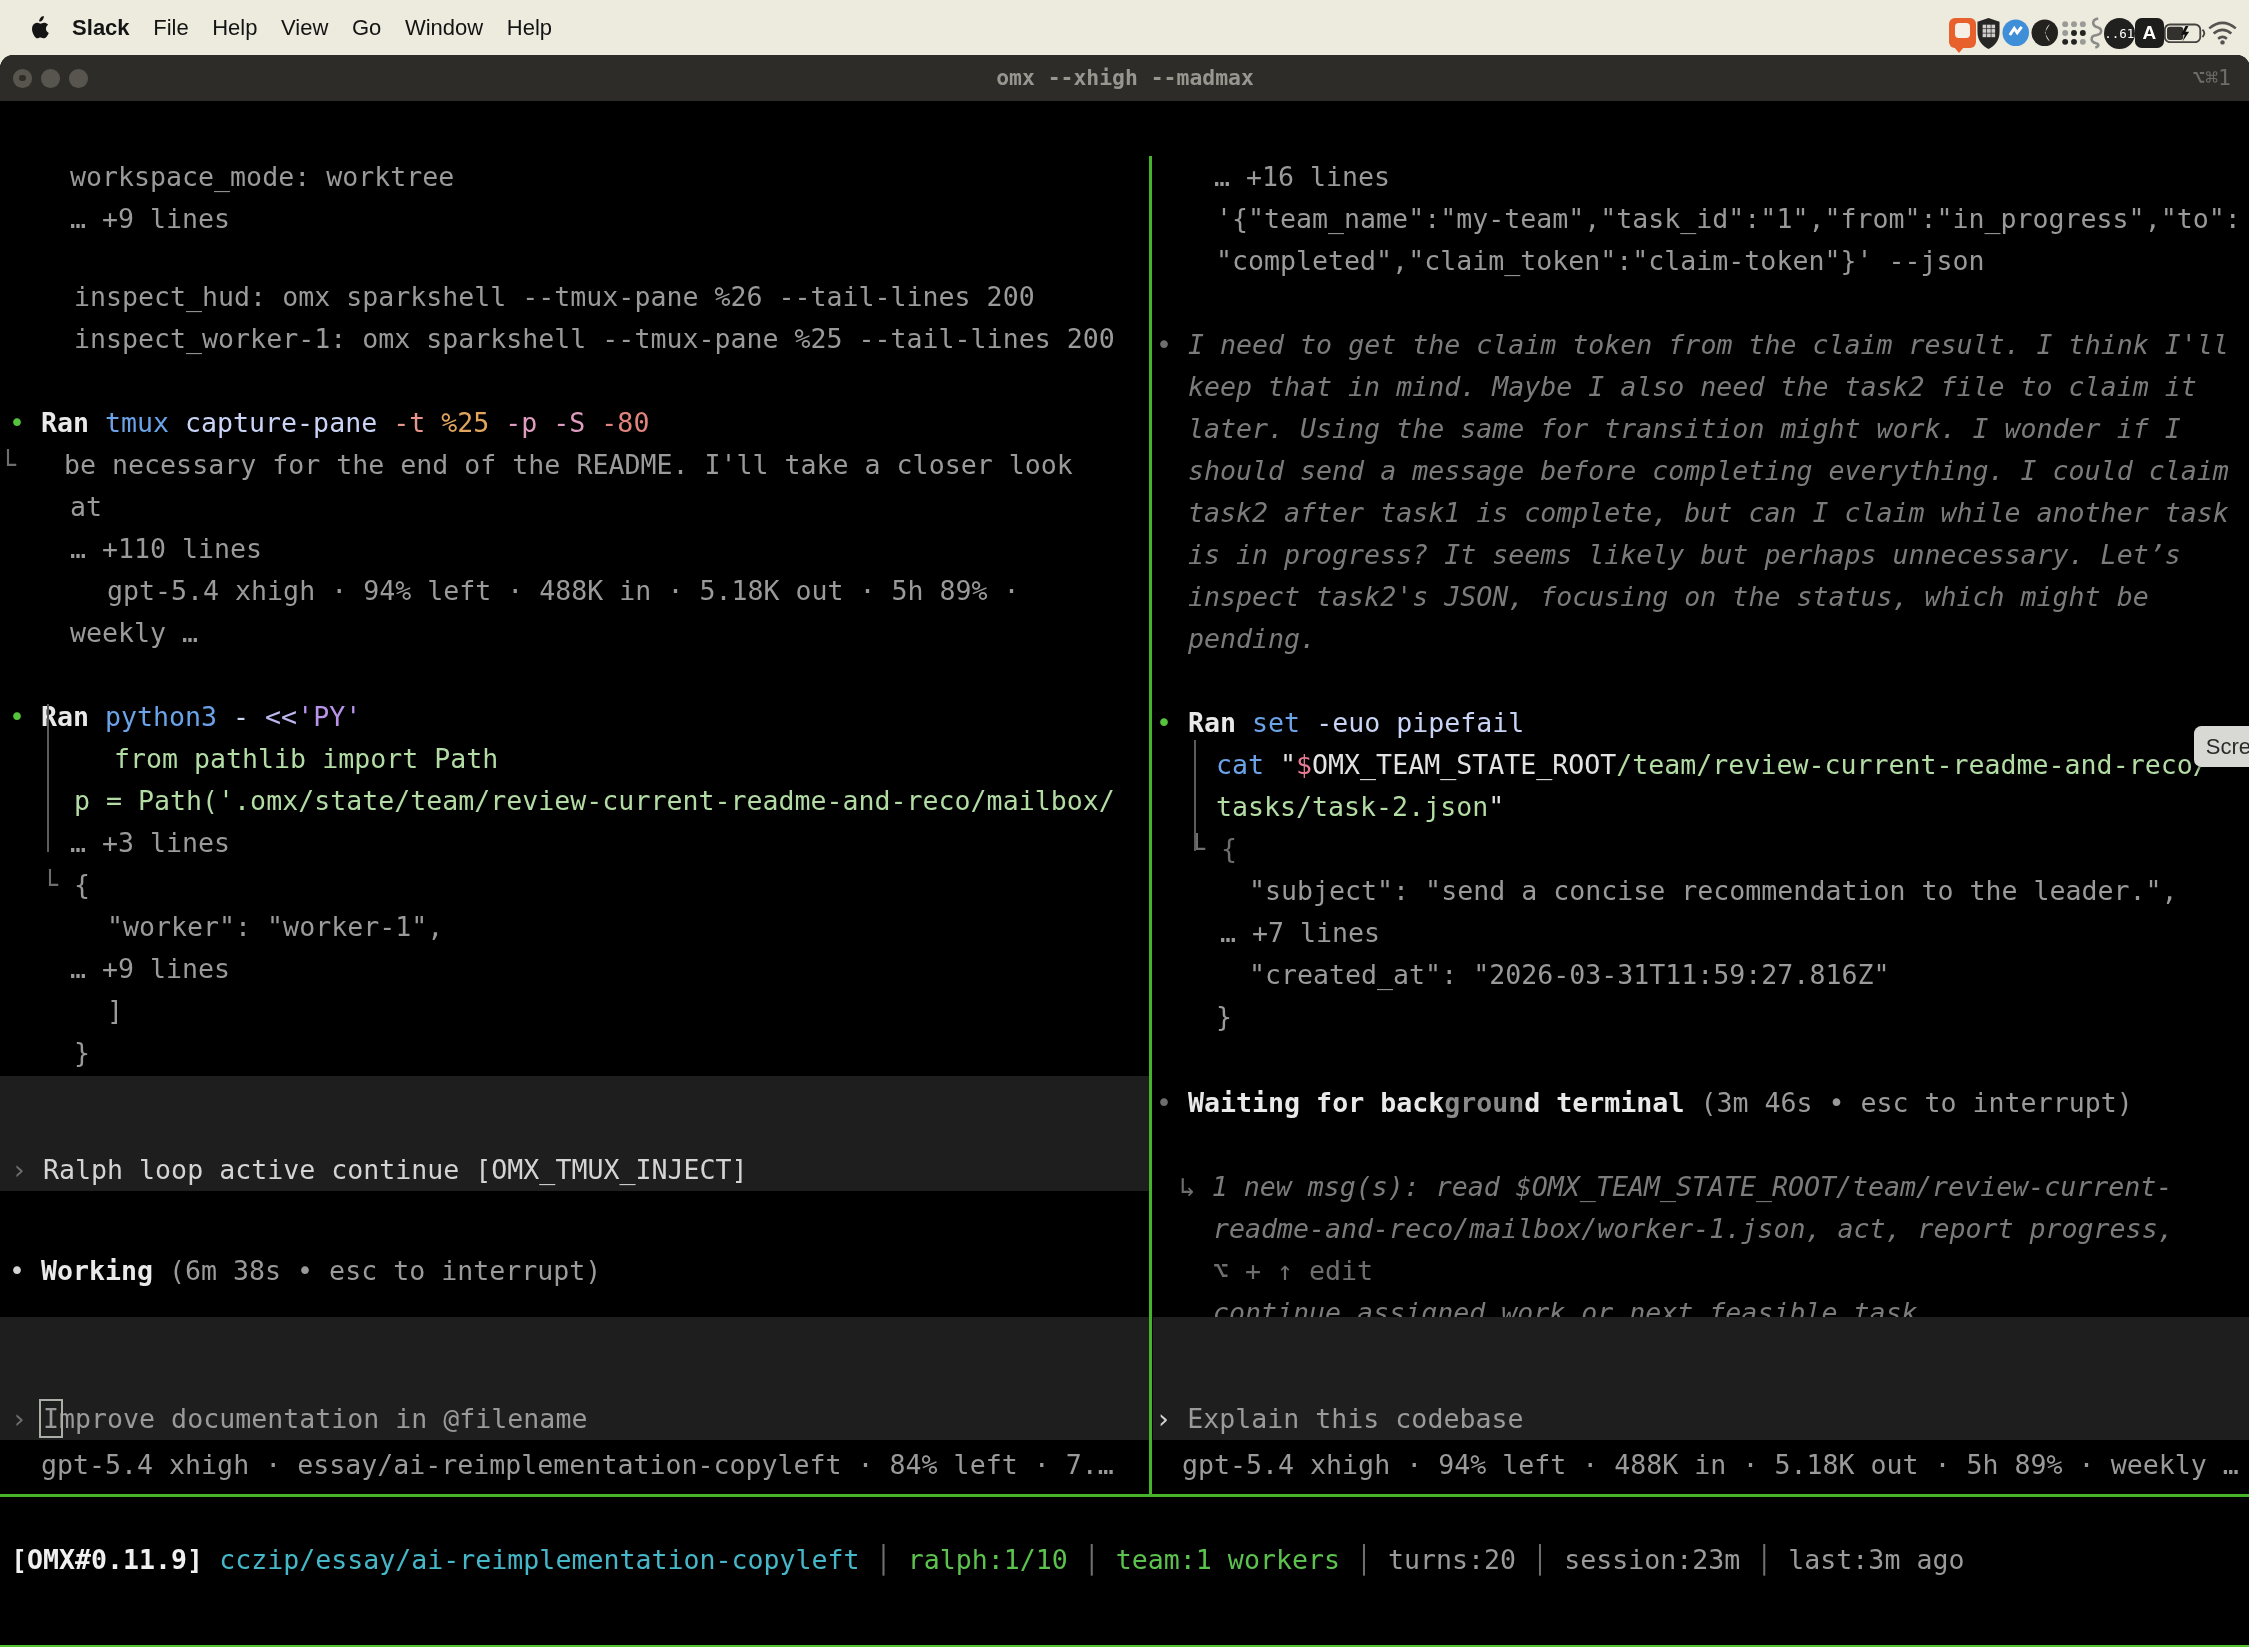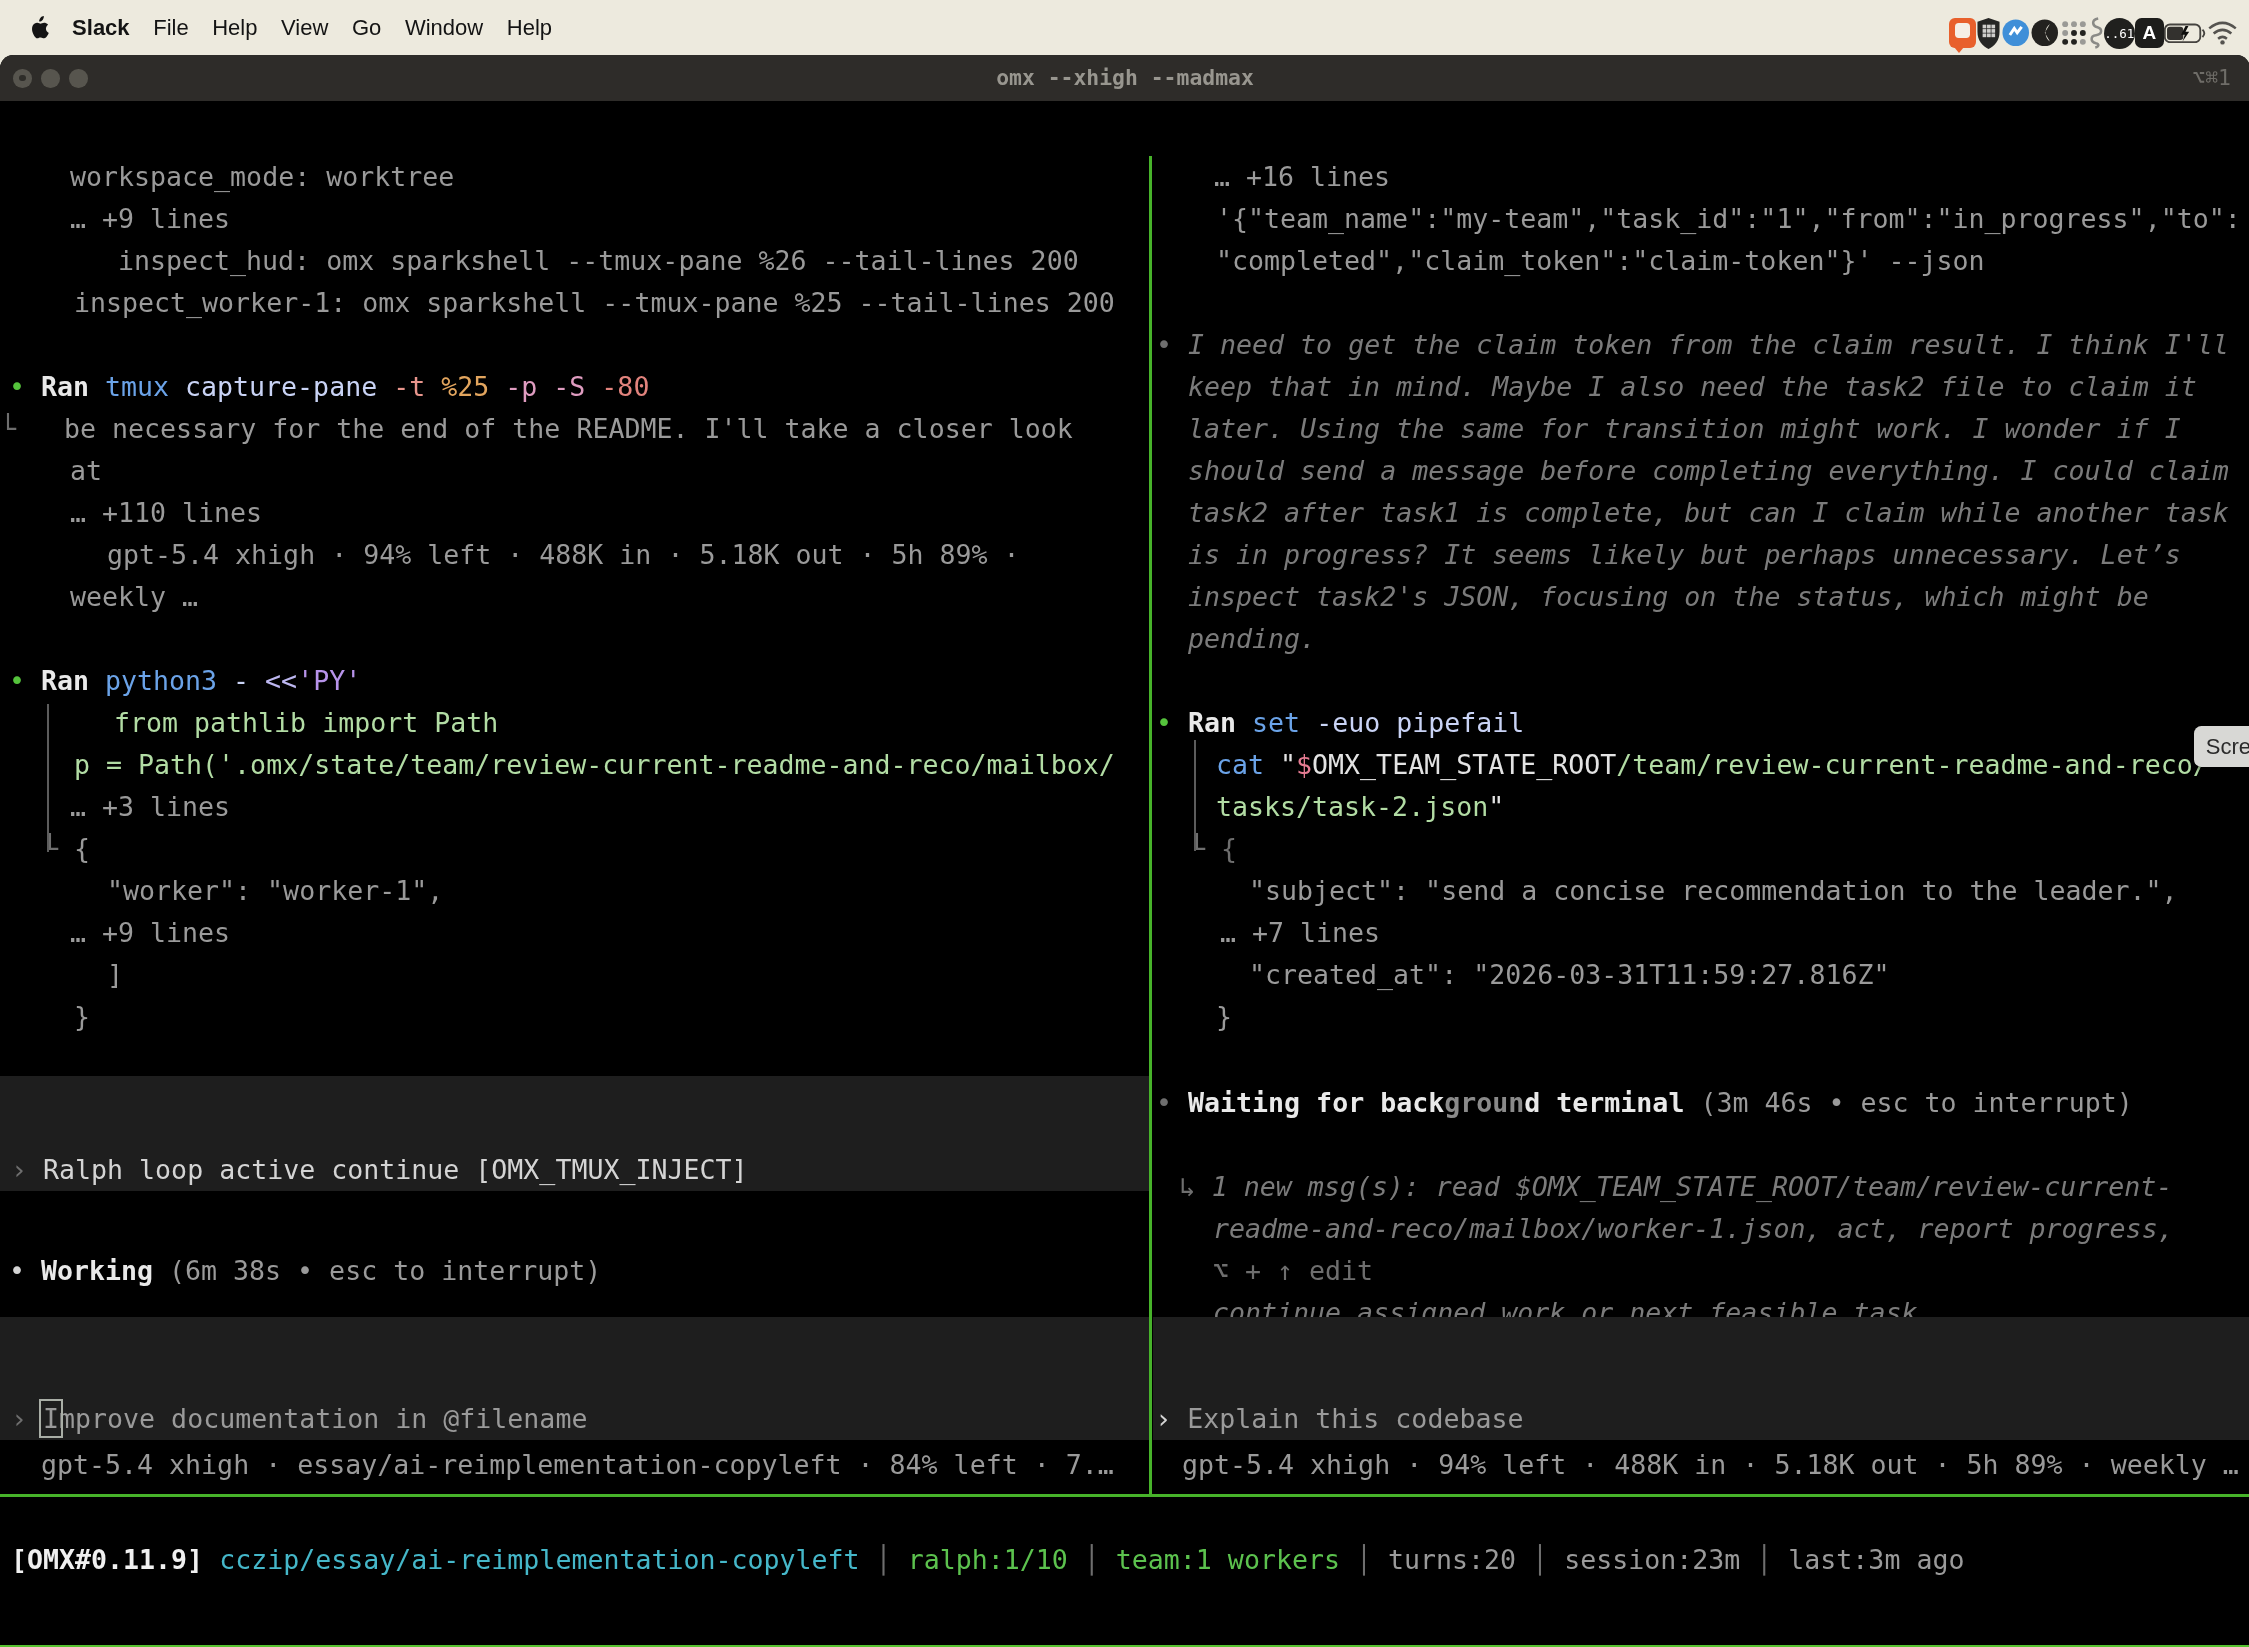--- a/index.html
+++ b/index.html
@@ -182,21 +182,21 @@
     <span class="tl-dot d2"></span>
     <span class="tl-dot d3"></span>
     <div class="win-title">omx --xhigh --madmax</div>
     <div class="win-shortcut">⌥⌘1</div>
   </div>
 
   <div class="pane pane-left">
     <div>
         <div class="tl" style="padding-left: 70px;"><span class="c-gray">workspace_mode: worktree</span></div>
         <div class="tl" style="padding-left: 70px;"><span class="c-gray">… +9 lines</span></div>
-        <div class="tl" style="padding-left: 118px;"><span class="c-gray">inspect_hud: omx sparkshell --tmux-pane %26 --tail-lines 200</span></div>
+        <div class="tl" style="padding-left: 74px; margin-top: 36px;"><span class="c-gray">inspect_hud: omx sparkshell --tmux-pane %26 --tail-lines 200</span></div>
         <div class="tl" style="padding-left: 74px;"><span class="c-gray">inspect_worker-1: omx sparkshell --tmux-pane %25 --tail-lines 200</span></div>
         <div class="tl" style="padding-left: 0px;"></div>
         <div class="tl" style="padding-left: 8.9px;"><span class="c-gb">• </span><span class="c-bw">Ran </span><span class="c-blue">tmux </span><span class="c-peri">capture-pane </span><span class="c-salmon">-t </span><span class="c-orange">%25 </span><span class="c-pink">-p </span><span class="c-pink">-S </span><span class="c-red">-80</span></div>
         <div class="tl" style=""><span class="c-dim">└</span><span class="c-gray">   be necessary for the end of the README. I'll take a closer look</span></div>
         <div class="tl" style="padding-left: 70px;"><span class="c-gray">at</span></div>
         <div class="tl" style="padding-left: 70px;"><span class="c-gray">… +110 lines</span></div>
         <div class="tl" style="padding-left: 107px;"><span class="c-gray">gpt-5.4 xhigh · 94% left · 488K in · 5.18K out · 5h 89% ·</span></div>
         <div class="tl" style="padding-left: 70px;"><span class="c-gray">weekly …</span></div>
         <div class="tl" style="padding-left: 0px;"></div>
         <div class="tl" style="padding-left: 8.9px;"><span class="c-gb">• </span><span class="c-bw">Ran </span><span class="c-blue">python3 </span><span class="c-peri">- </span><span class="c-lav">&lt;&lt;</span><span class="c-violet">'PY'</span></div>

